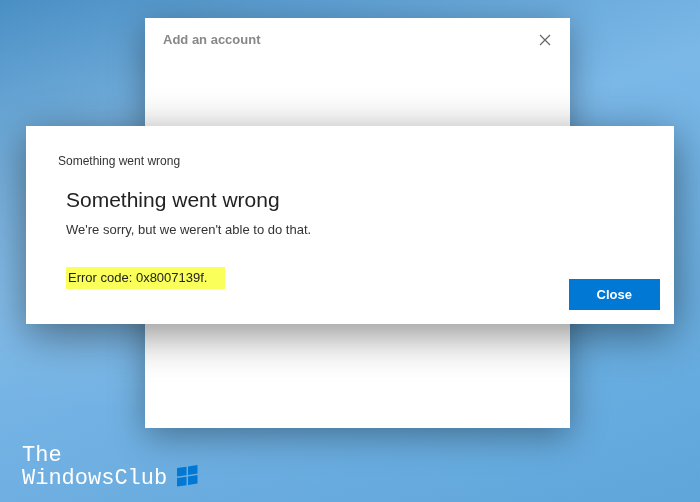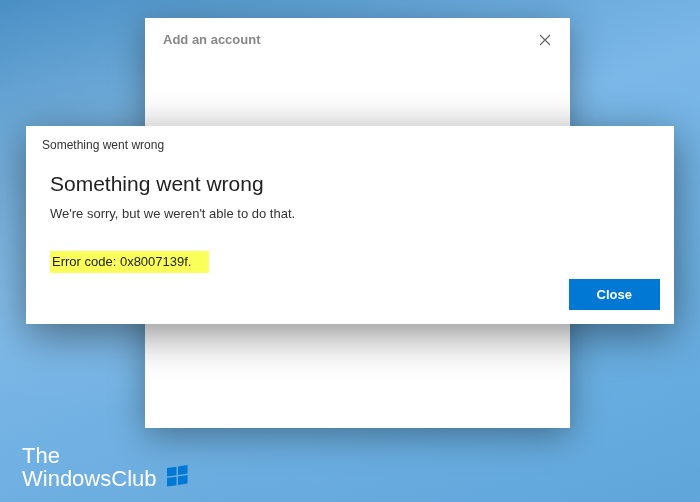--- a/index.html
+++ b/index.html
@@ -56,21 +56,21 @@
       height: 12px;
     }
     .front-dialog {
       position: absolute;
       top: 126px;
       left: 26px;
       width: 648px;
       height: 198px;
       background: #ffffff;
       box-shadow: 0 10px 40px rgba(0,0,0,0.45);
-      padding: 0;
+      padding: 16px;
     }
     .front-dialog-titlebar {
       padding: 12px 16px 8px 16px;
       font-size: 12px;
       color: #333;
     }
     .front-dialog-content {
       padding: 12px 24px 14px 24px;
     }
     .main-heading {
@@ -113,21 +113,21 @@
       bottom: 12px;
       left: 22px;
       color: #fff;
       font-size: 22px;
       line-height: 1.05;
       font-weight: 400;
       z-index: 10;
       display: flex;
       align-items: flex-end;
       gap: 10px;
-      font-family: Liberation Sans, sans-serif;
+      font-family: Liberation Mono, monospace;
     }
     .watermark-text {
       display: flex;
       flex-direction: column;
     }
     .watermark-logo {
       width: 22px;
       height: 22px;
       position: relative;
       margin-bottom: 3px;

